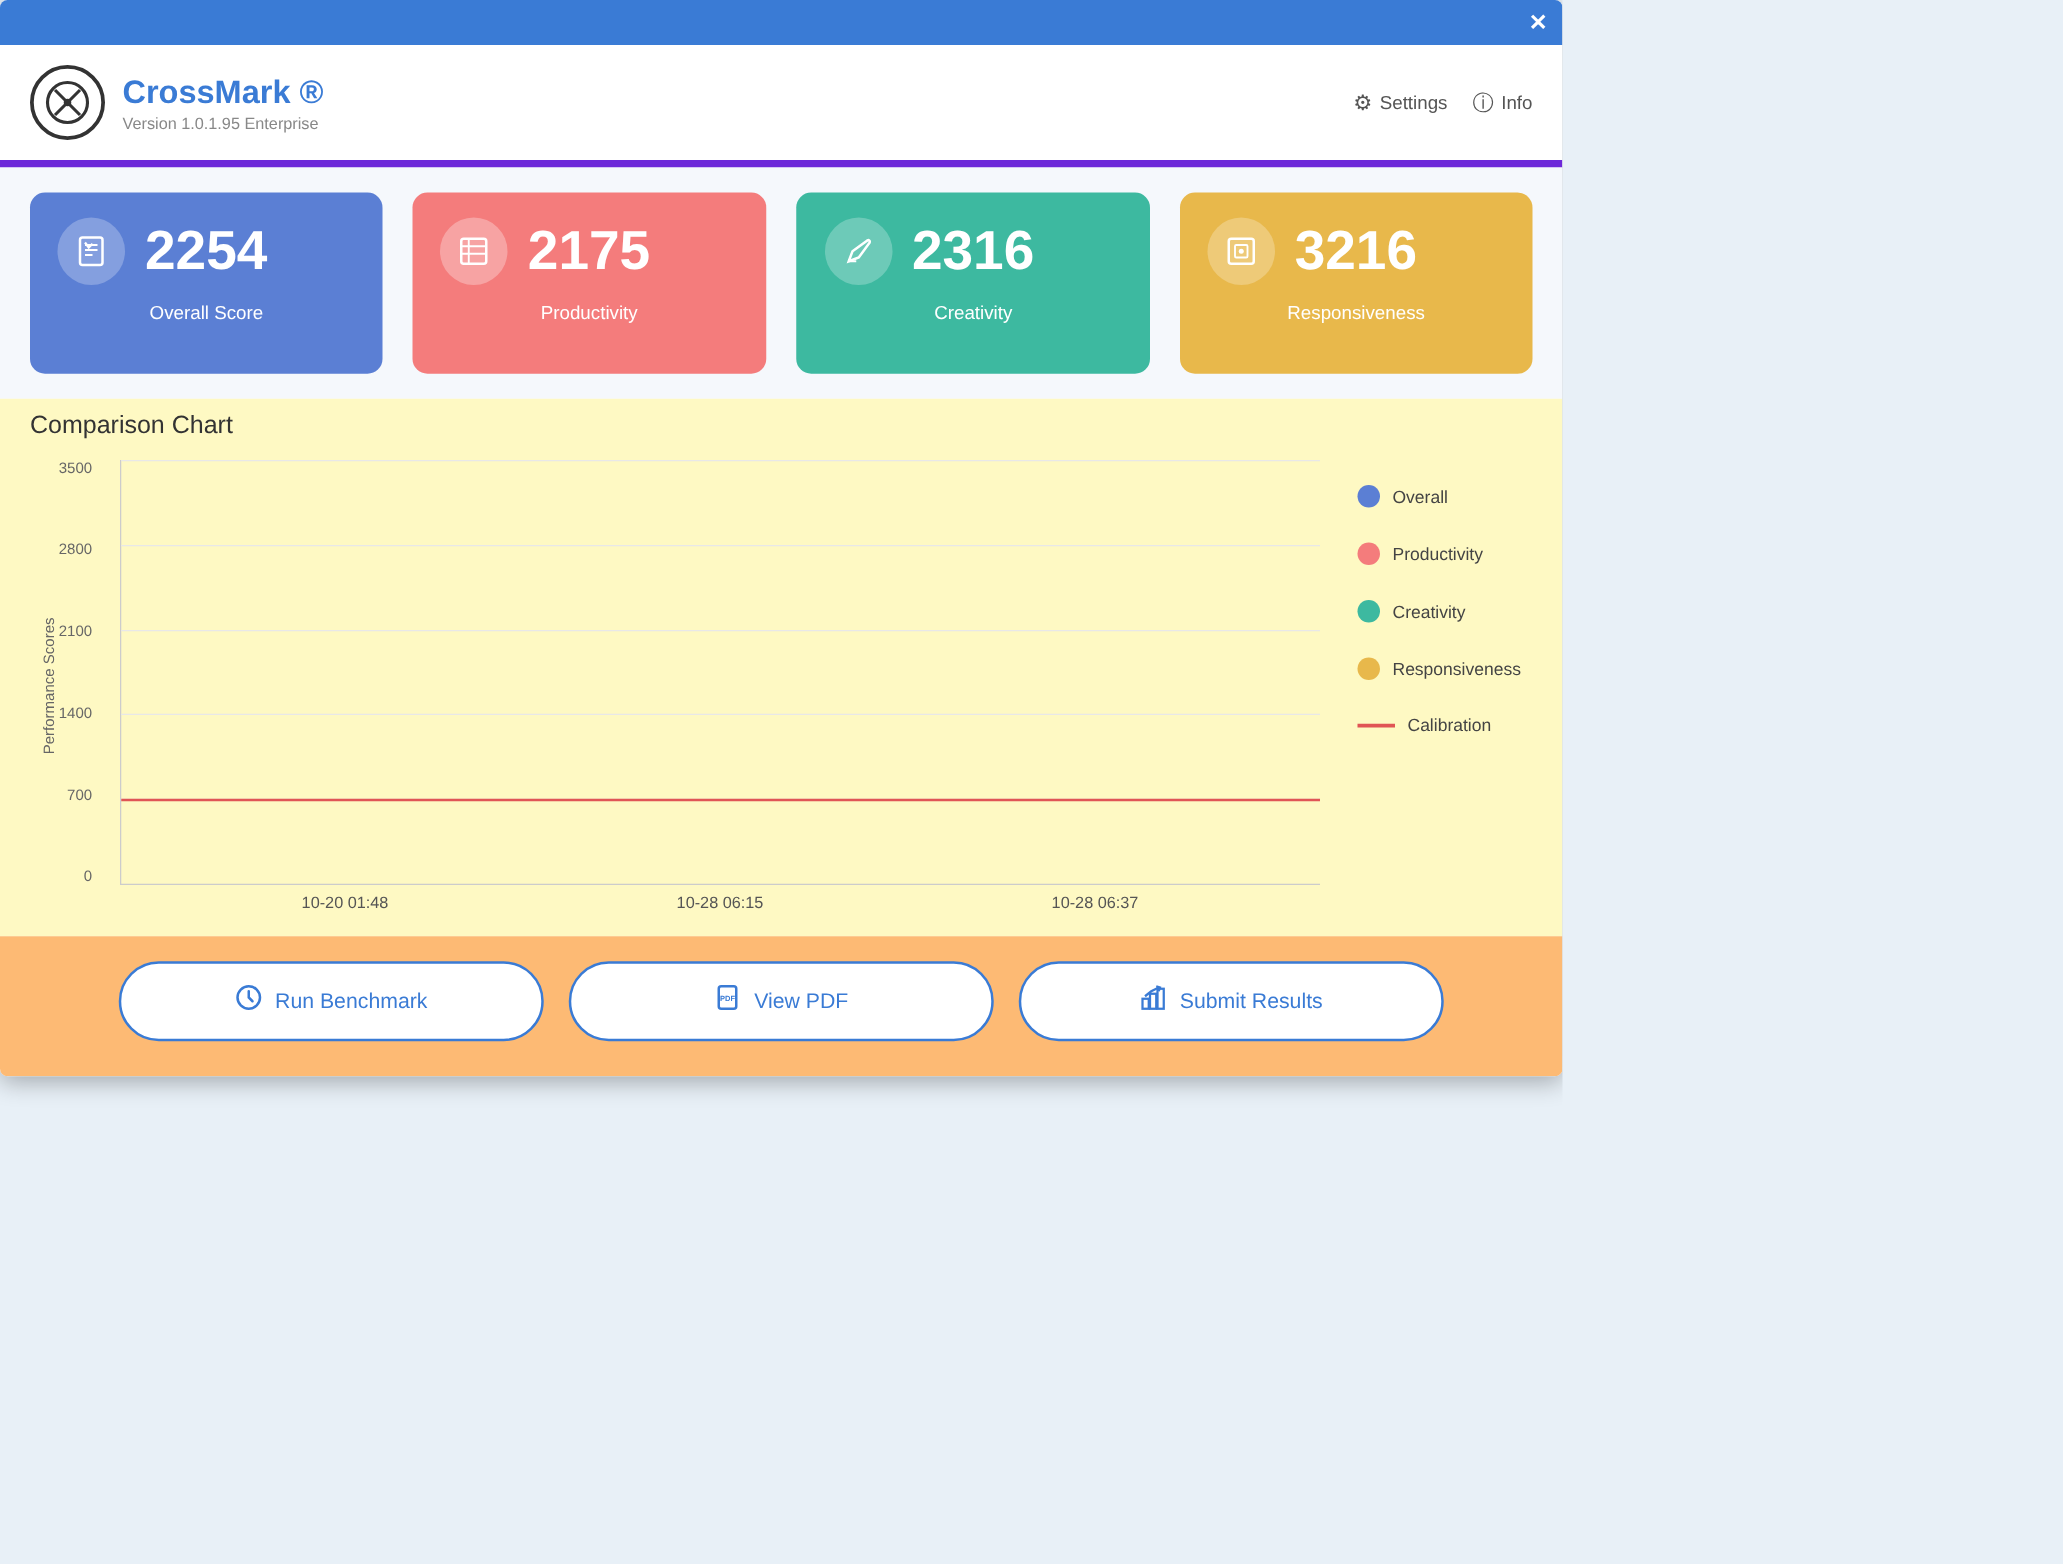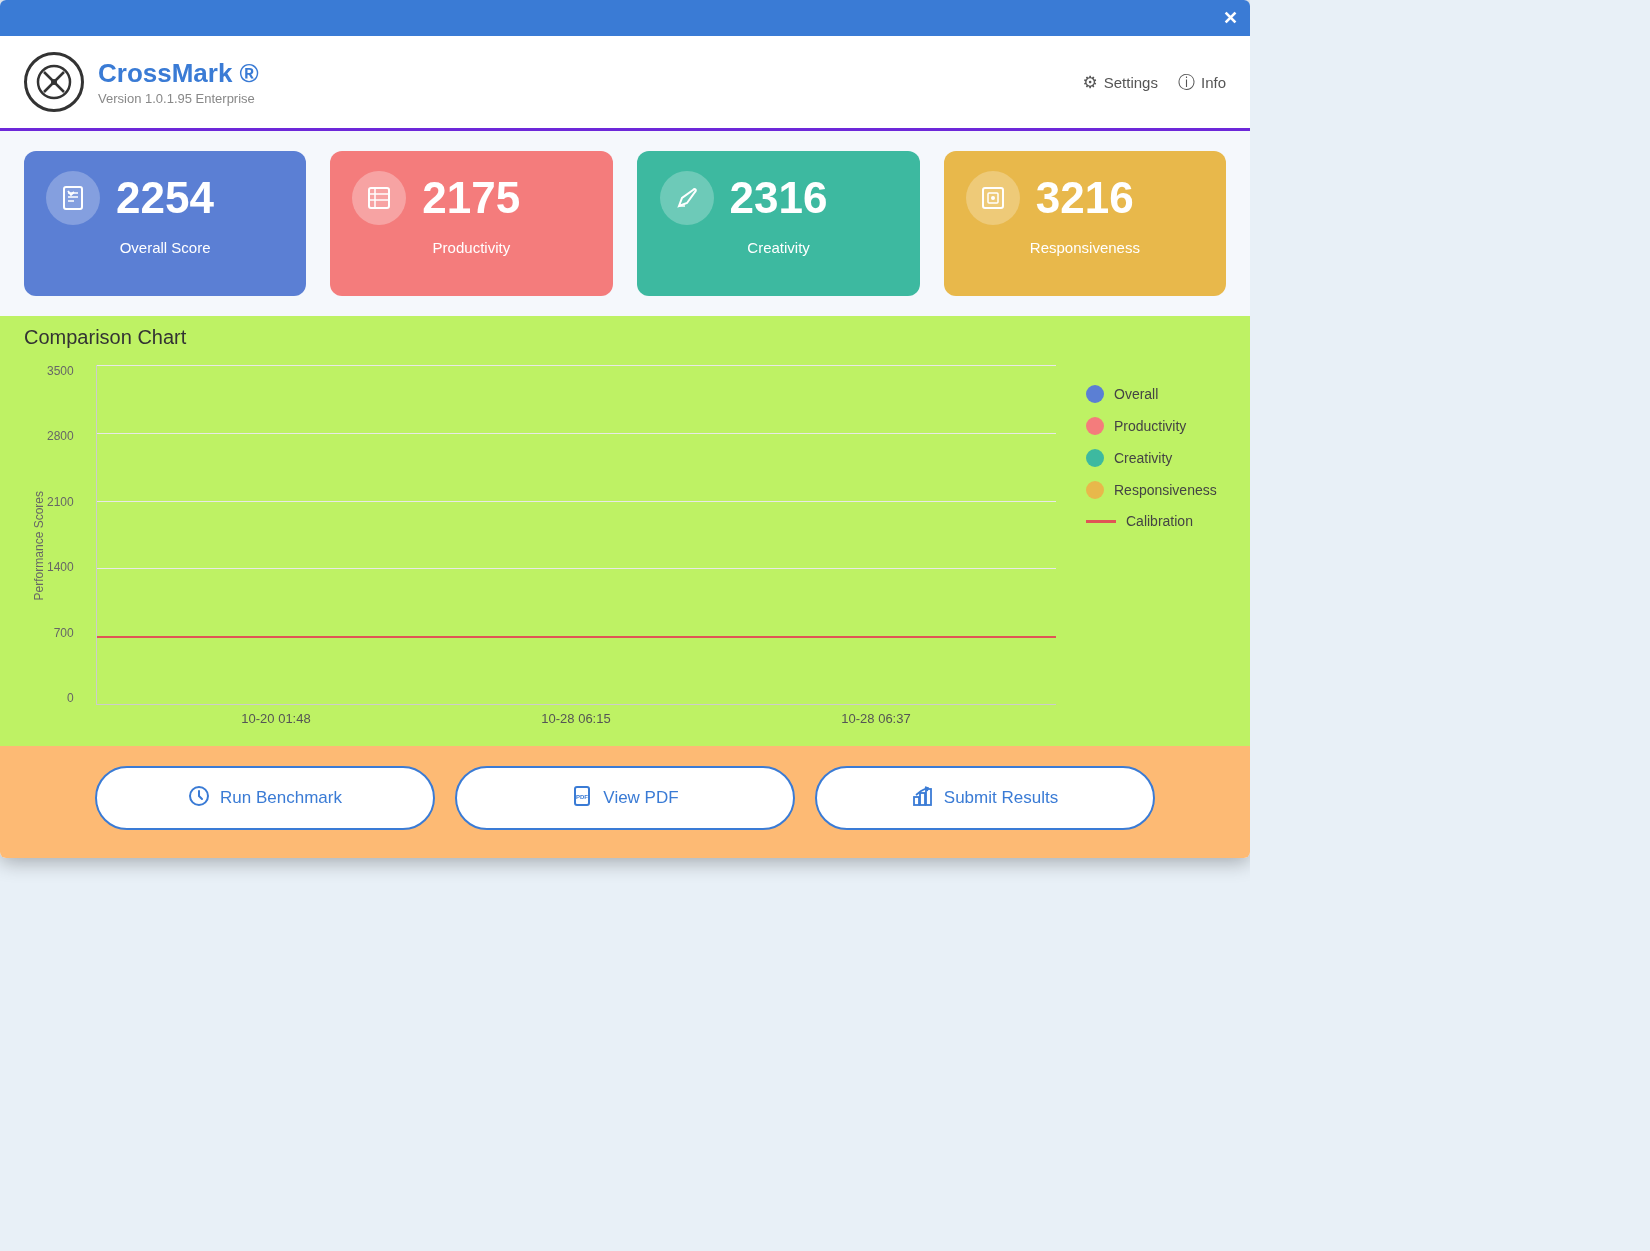--- a/index.html
+++ b/index.html
@@ -30,21 +30,21 @@
       color: #fff;
       font-size: 18px;
       cursor: pointer;
       font-weight: bold;
       line-height: 1;
     }
     .header {
       display: flex;
       align-items: center;
       padding: 16px 24px;
-      border-bottom: 3px solid #6d28d9;
+      border-bottom: 6px solid #6d28d9;
       background: #fff;
     }
     .logo-area {
       display: flex;
       align-items: center;
       gap: 14px;
       flex: 1;
     }
     .logo-circle {
       width: 60px;
@@ -158,21 +158,21 @@
     .card-label {
       color: #fff;
       font-size: 15px;
       font-weight: 500;
       margin-top: 14px;
       text-align: center;
       width: 100%;
     }
     .chart-section {
       padding: 10px 24px 20px;
-      background: #bef264;
+      background: #fef9c3;
     }
     .chart-title {
       font-size: 20px;
       color: #333;
       font-weight: 500;
       margin-bottom: 16px;
     }
     .chart-container {
       display: flex;
       gap: 0;
@@ -264,21 +264,21 @@
     .x-label {
       flex: 1;
       text-align: center;
       font-size: 13px;
       color: #555;
       padding-top: 6px;
     }
     .legend {
       display: flex;
       flex-direction: column;
-      gap: 14px;
+      gap: 28px;
       min-width: 160px;
       padding-top: 20px;
       padding-left: 20px;
     }
     .legend-item {
       display: flex;
       align-items: center;
       gap: 10px;
     }
     .legend-dot {

